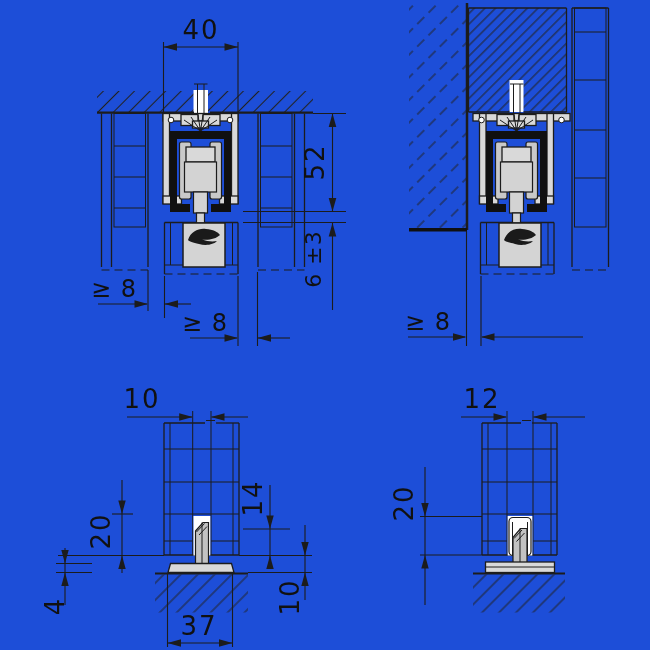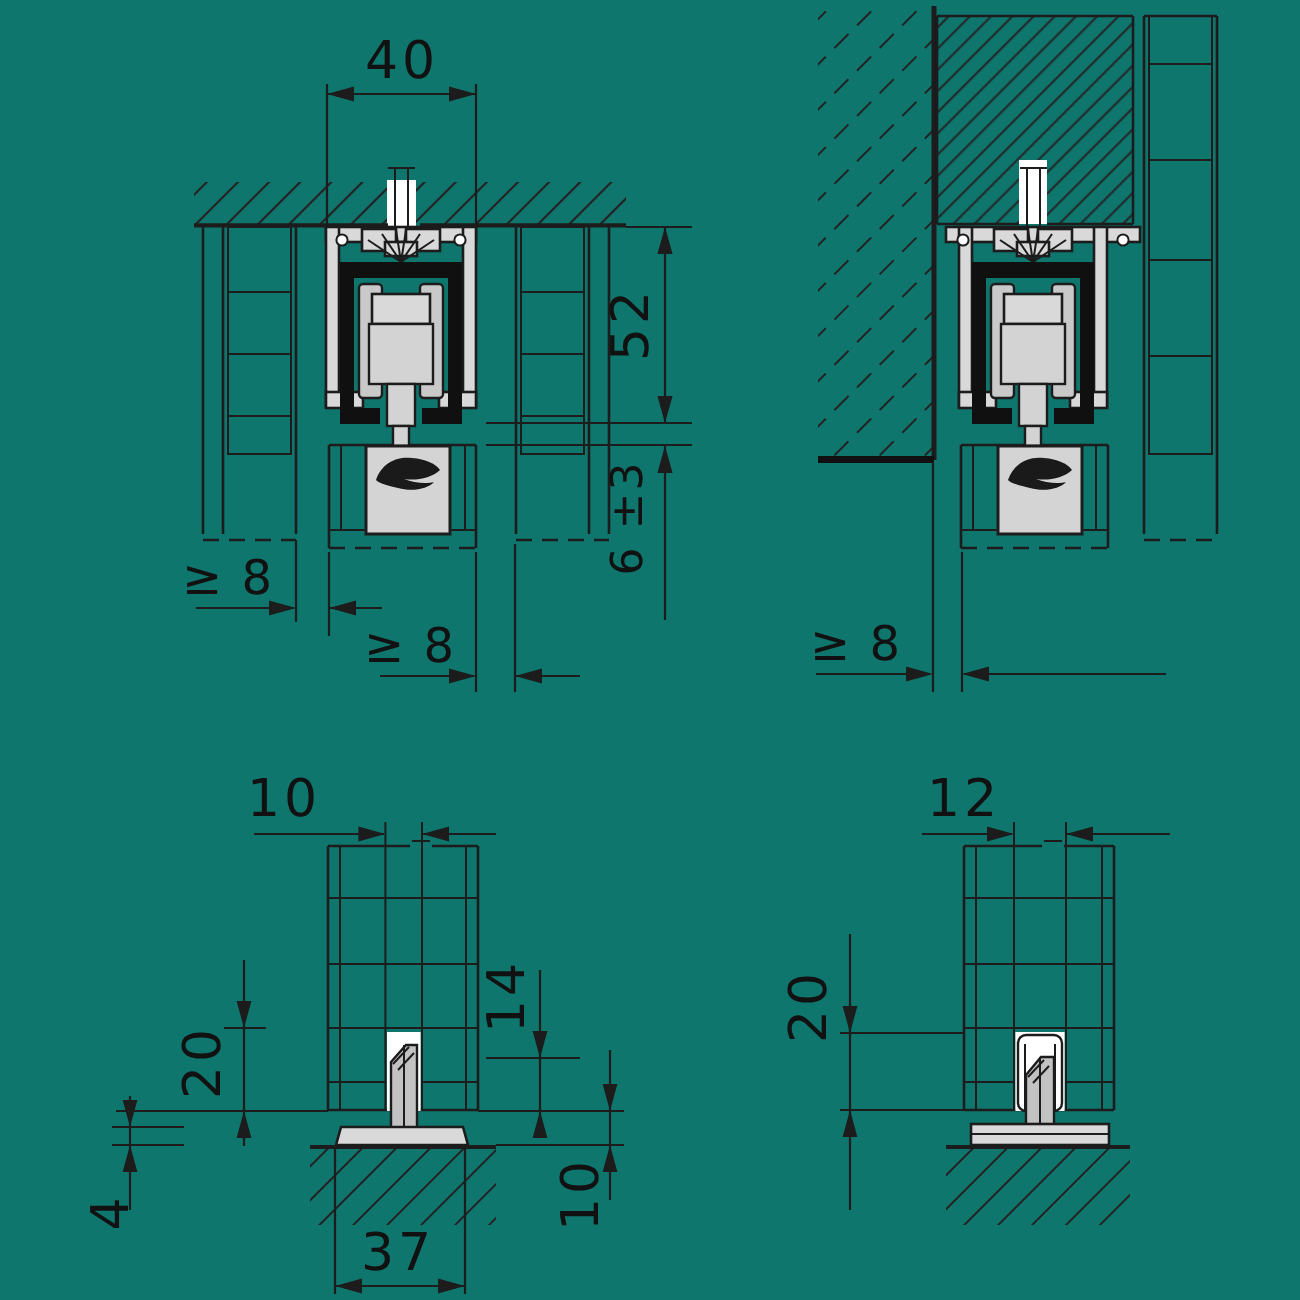--- a/index.html
+++ b/index.html
@@ -1,16 +1,16 @@
 <!DOCTYPE html>
 <html><head>
 <meta charset="utf-8">
 <style>
   html,body{margin:0;padding:0;background:#fff;}
-  .page{width:650px;height:650px;background:#0f766e;}
+  .page{width:650px;height:650px;background:#1d4ed8;}
   svg{display:block;}
   .dim{font-family:"DejaVu Sans",sans-serif;font-size:26px;fill:#111;letter-spacing:2px;}
   .dimS{font-family:"DejaVu Sans",sans-serif;font-size:24px;fill:#111;letter-spacing:1px;}
   .dimT{font-family:"DejaVu Sans",sans-serif;font-size:22px;fill:#111;letter-spacing:1px;}
   .ln{stroke:#1c1c1c;stroke-width:1.3;fill:none;}
   .thin{stroke:#1c1c1c;stroke-width:1;fill:none;}
   .dimln{stroke:#1c1c1c;stroke-width:1.1;fill:none;}
   .dash{stroke:#1c1c1c;stroke-width:1.2;fill:none;stroke-dasharray:8 5;}
   .arr{fill:#1c1c1c;stroke:none;}
   .grayA{fill:#d9d9d9;stroke:#1c1c1c;stroke-width:1.3;}

